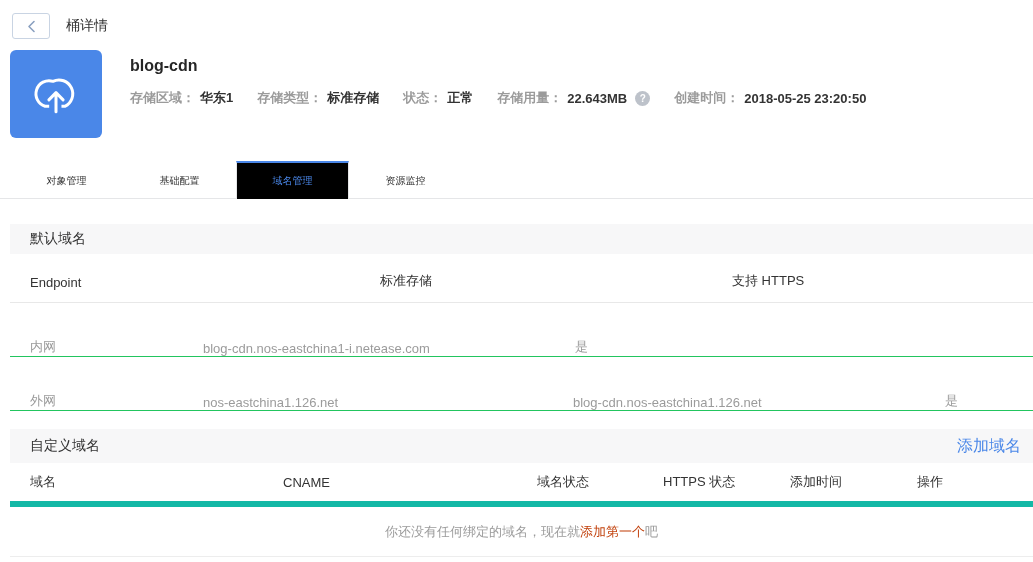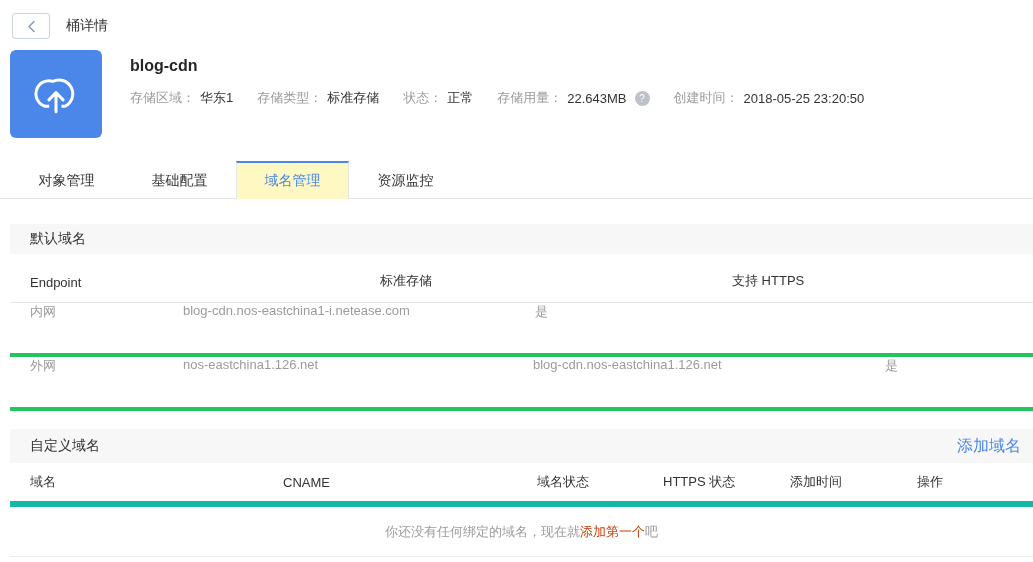--- a/index.html
+++ b/index.html
@@ -12,52 +12,52 @@
               border-radius:3px; display:flex; align-items:center; justify-content:center;
               cursor:pointer; }
   .topbar-title { margin-left:16px; font-size:14px; color:#333; }
 
   
   .bucket-header { display:flex; margin:10px 0 0 10px; }
   .bucket-icon { width:92px; height:88px; border-radius:6px; background:#4a87e8;
                  display:flex; align-items:center; justify-content:center; flex:none; }
   .bucket-info { margin-left:28px; padding-top:7px; }
   .bucket-name { font-size:16px; font-weight:bold; color:#262626; }
-  .bucket-meta { margin-top:14px; font-size:13px; display:flex; align-items:center; }
+  .bucket-meta { margin-top:14px; font-size:13px; display:flex; align-items:center;font-weight:bold; }
   .meta-item { display:flex; align-items:center; margin-right:24px; white-space:nowrap; }
   .meta-label { color:#9b9b9b; margin-right:5px; }
   .meta-value { color:#333; }
   .help-icon { width:15px; height:15px; border-radius:50%; background:#bdc2ca; color:#fff;
                font-size:10px; line-height:15px; text-align:center; margin-left:8px;
                cursor:pointer; flex:none; }
 
   
   .tabs { display:flex; align-items:flex-end; margin-top:23px; padding-left:10px;
           border-bottom:1px solid #e5e6e8; }
   .tab { width:113px; height:34px; display:flex; align-items:center; justify-content:center;
-         font-size:14px; color:#333; cursor:pointer; background:transparent; }
-  .tab.active { height:38px; color:#4a87e8; background:#fef9c3;
+         font-size:10px; color:#333; cursor:pointer; background:transparent; }
+  .tab.active { height:38px; color:#4a87e8; background:#000000;
                 border-top:2px solid #4a87e8; border-left:1px solid #e5e6e8;
                 border-right:1px solid #e5e6e8; margin-bottom:-1px; }
 
   
   .section-header { margin-left:10px; background:#f7f7f8; display:flex; align-items:center;
                     justify-content:space-between; padding:0 12px 0 20px; font-size:14px;
                     color:#333; }
   .section-header.first { margin-top:25px; height:30px; }
   .section-header.second { margin-top:18px; height:34px; }
   .add-link { color:#4a87e8; font-size:16px; cursor:pointer; }
 
   
   .table { margin-left:10px; font-size:13px; }
   .trow { display:flex; padding-left:20px; }
   .hrow1 { height:49px; align-items:flex-end; padding-bottom:12px; color:#333;
            border-bottom:1px solid #e8e8e8; }
   .hrow2 { height:44px; align-items:center; color:#333; border-bottom:6px solid #14b8a6; }
-  .drow { height:54px; align-items:flex-start; color:#9b9b9b; border-bottom:4px solid #22c55e; }
+  .drow { height:54px; align-items:flex-end; color:#9b9b9b; border-bottom:1px solid #22c55e;gap:20px; }
   .t1c1{width:153px;} .t1c2{width:350px;} .t1c3{width:352px;} .t1c4{flex:1;}
   .t2c1{width:253px;} .t2c2{width:254px;} .t2c3{width:126px;} .t2c4{width:127px;}
   .t2c5{width:127px;} .t2c6{flex:1;}
 
   .empty-row { margin-left:10px; height:50px; display:flex; align-items:center;
                justify-content:center; font-size:13px; color:#9b9b9b;
                border-bottom:1px solid #ededed; }
   .empty-row .link { color:#c2410c; cursor:pointer; }
 </style>
 </head>

